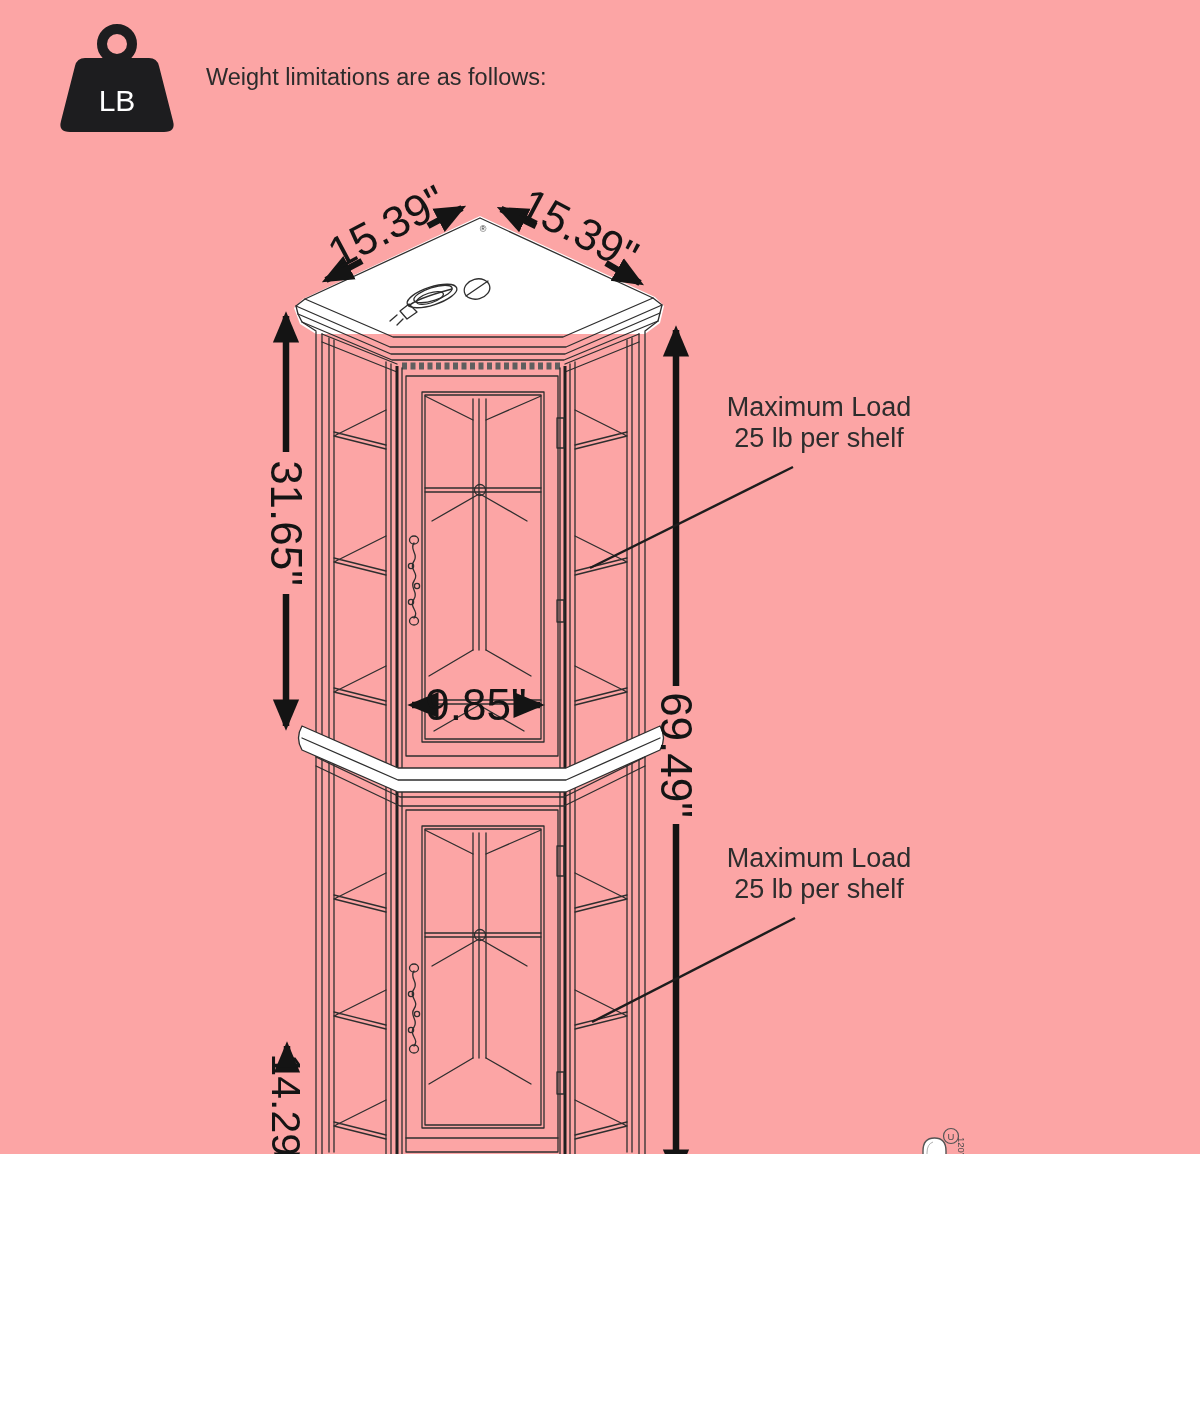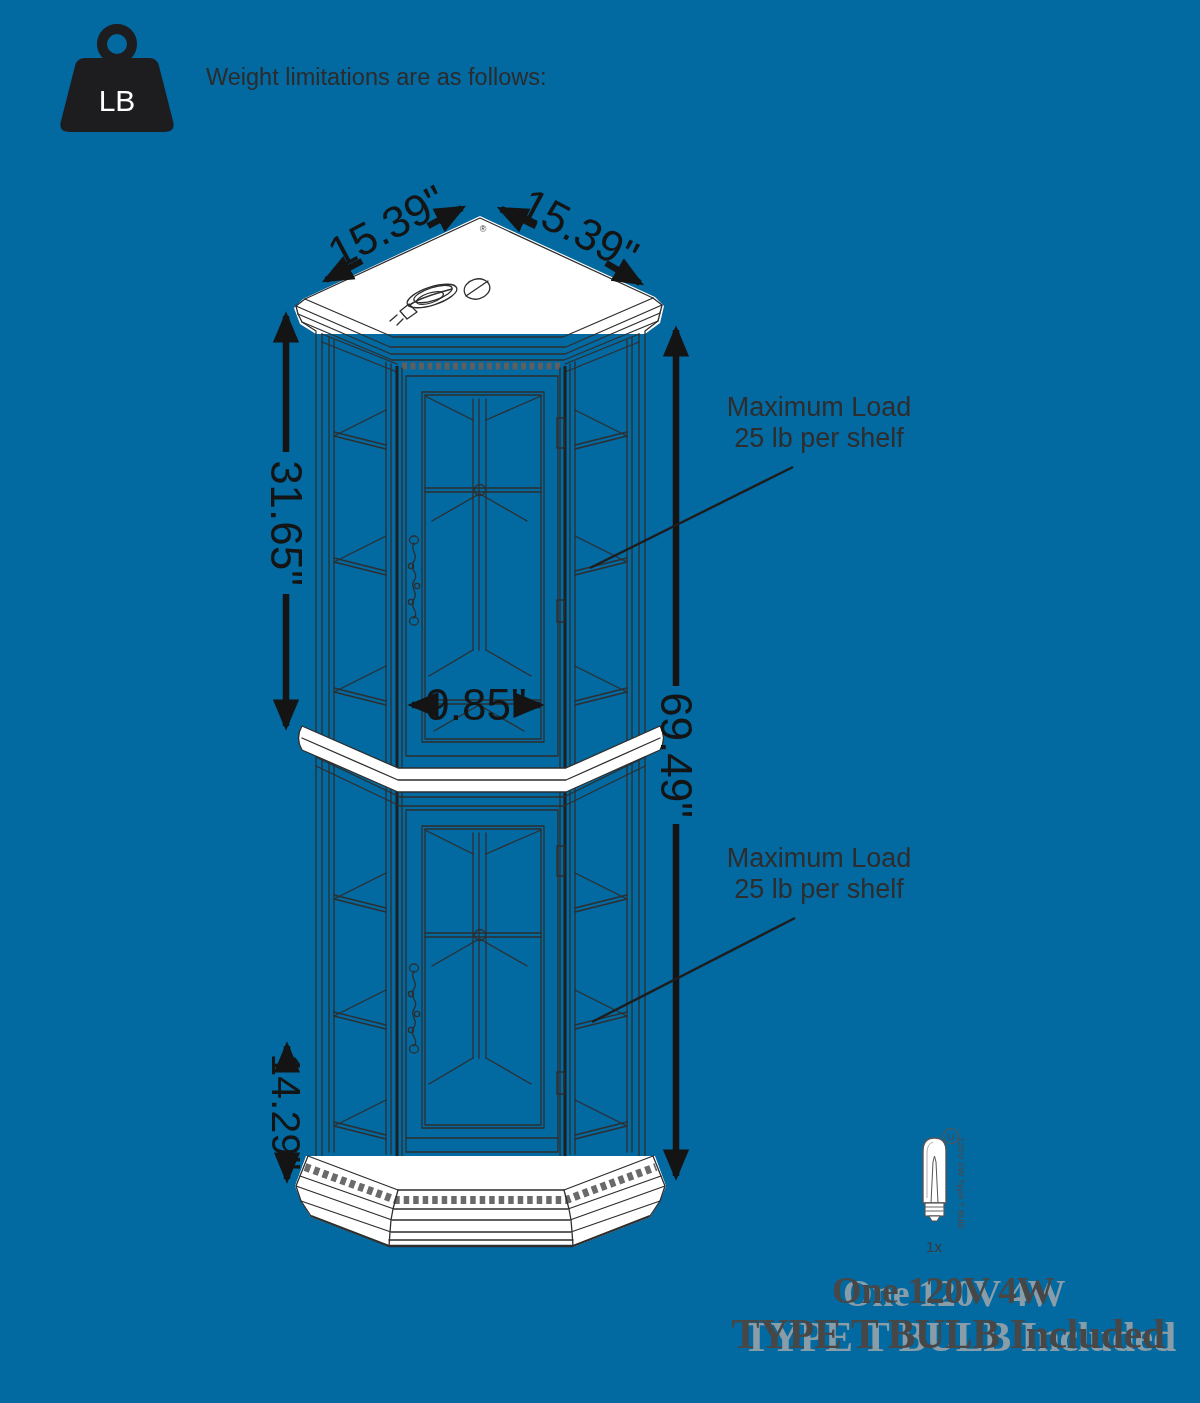--- a/index.html
+++ b/index.html
@@ -1,16 +1,16 @@
 <!DOCTYPE html>
 <html><head>
 <meta charset="utf-8">
 <style>
   html,body{margin:0;padding:0;background:#ffffff;}
-  .stage{position:relative;width:1200px;height:1403px;background:#0369a1;overflow:hidden;}
+  .stage{position:relative;width:1200px;height:1154px;background:#fca5a5;overflow:hidden;}
   svg{display:block;}
   .ln{stroke:#2e2e2e;stroke-width:1.3;fill:none;stroke-linejoin:round;stroke-linecap:round;}
   .ln-thick{stroke:#1f1f1f;stroke-width:3;fill:none;}
   .ln-med{stroke:#2e2e2e;stroke-width:2.4;fill:none;stroke-linejoin:round;}
   .fill-white{fill:#ffffff;}
   .dentil{stroke:#5f5f5f;stroke-width:7;fill:none;stroke-dasharray:5 3.5;}
   .beads{stroke:#6a6a6a;stroke-width:8;fill:none;stroke-dasharray:5.5 4;}
   .dim{stroke:#141414;stroke-width:6.5;fill:none;}
   .dim-label{font-family:"Liberation Sans","DejaVu Sans",sans-serif;font-size:44px;fill:#141414;}
   .dim-label-sm{font-family:"Liberation Sans","DejaVu Sans",sans-serif;font-size:41px;fill:#141414;}

